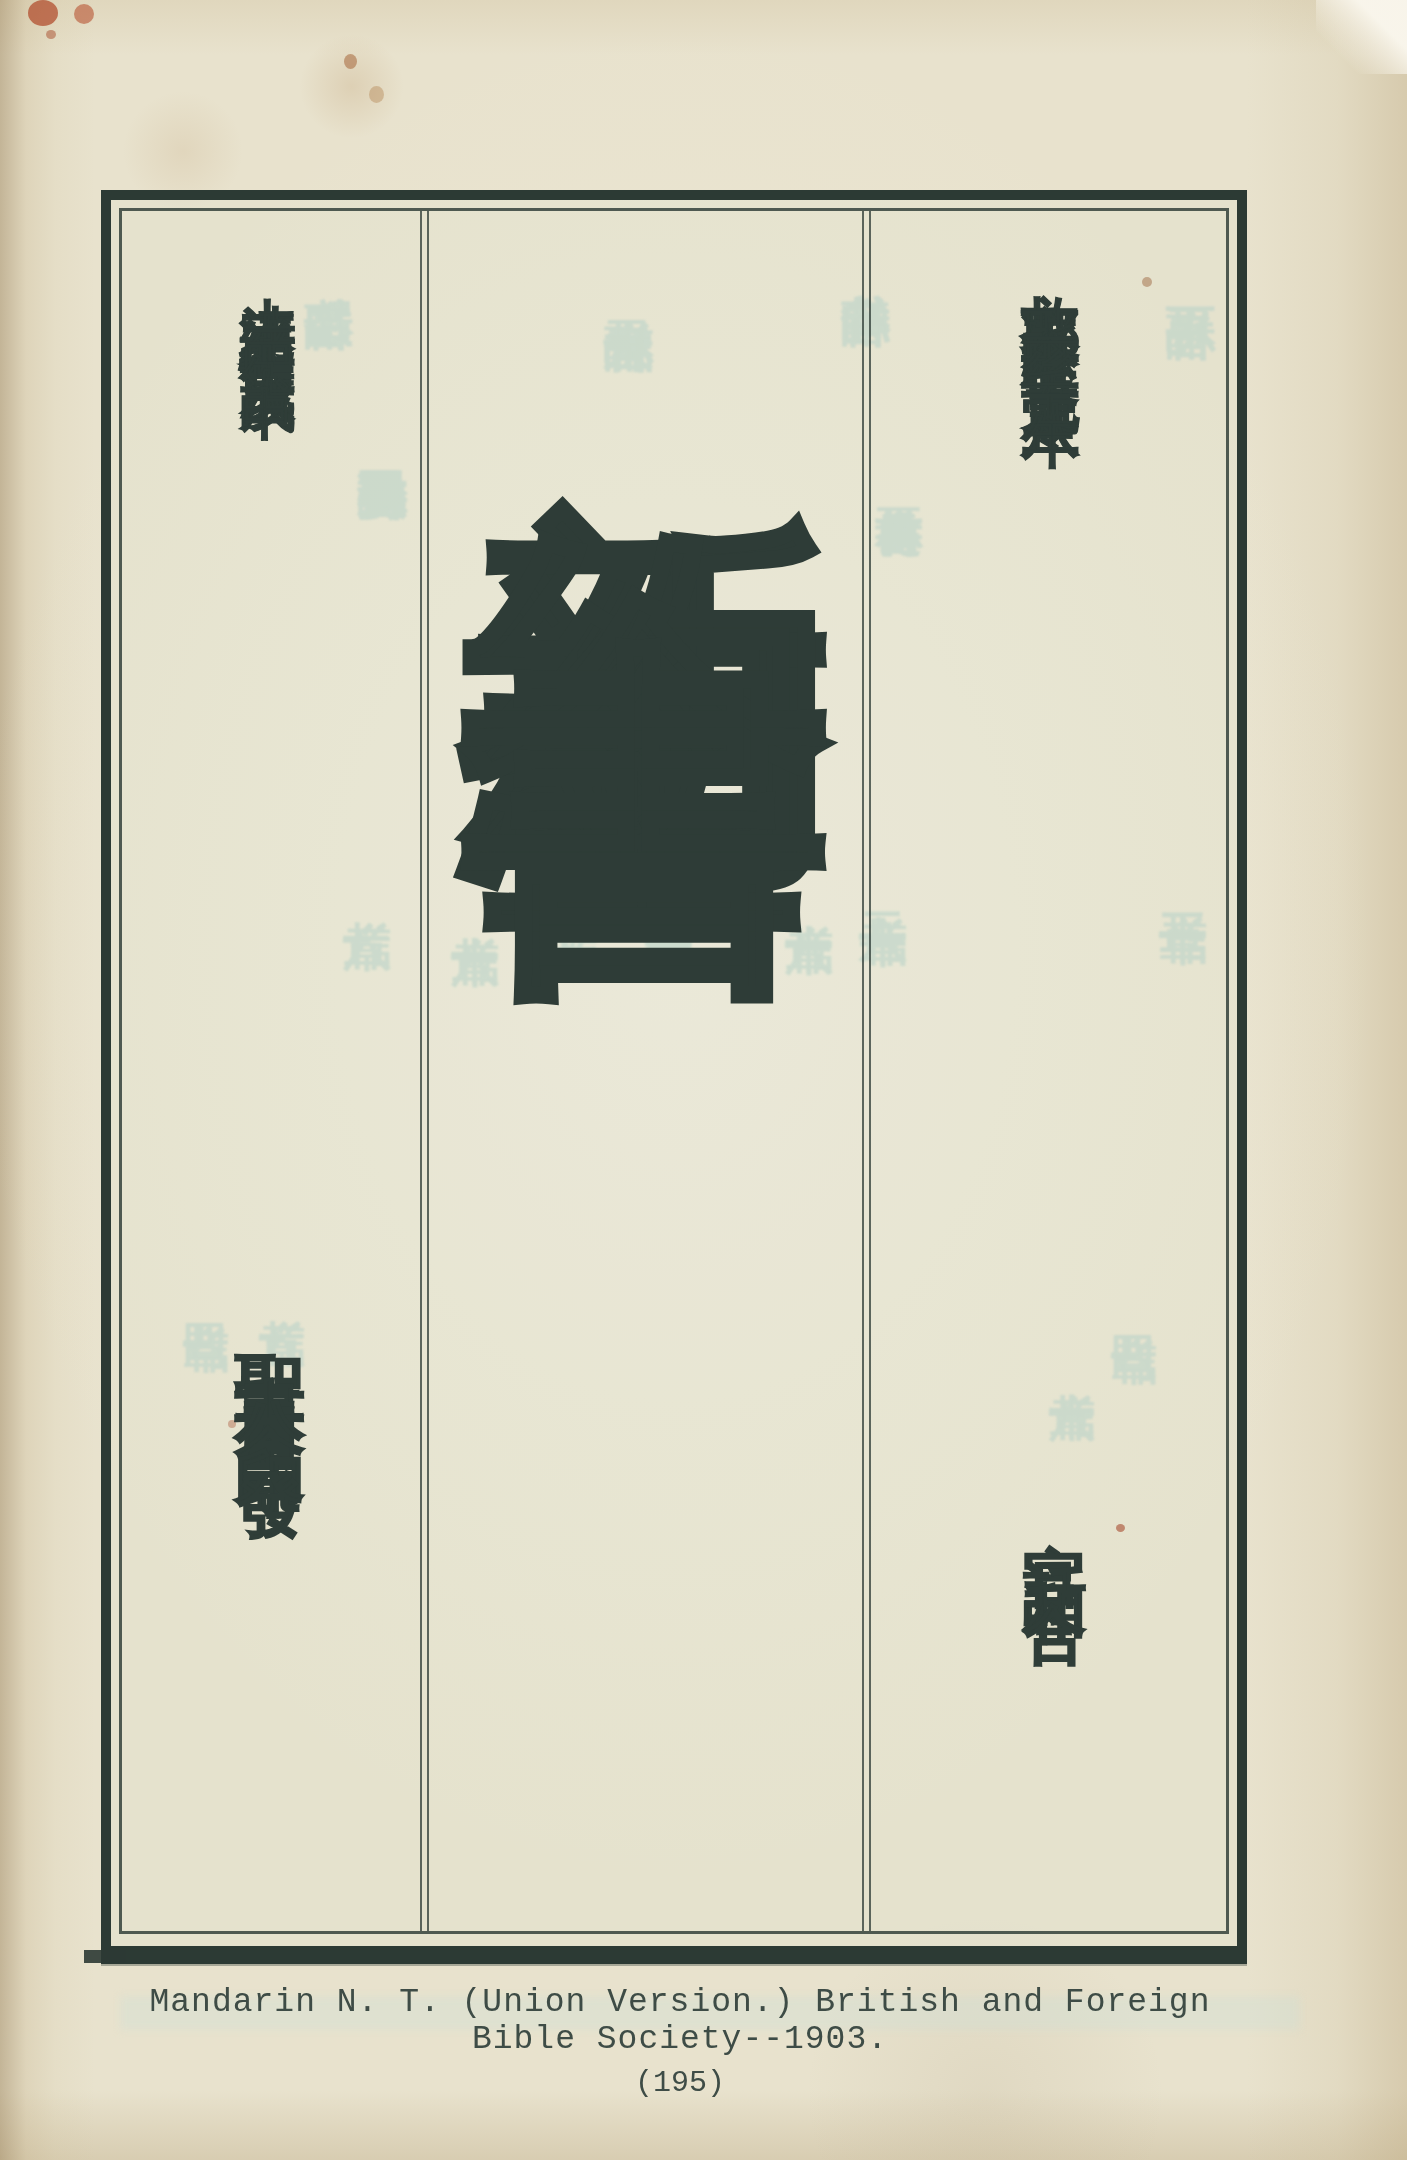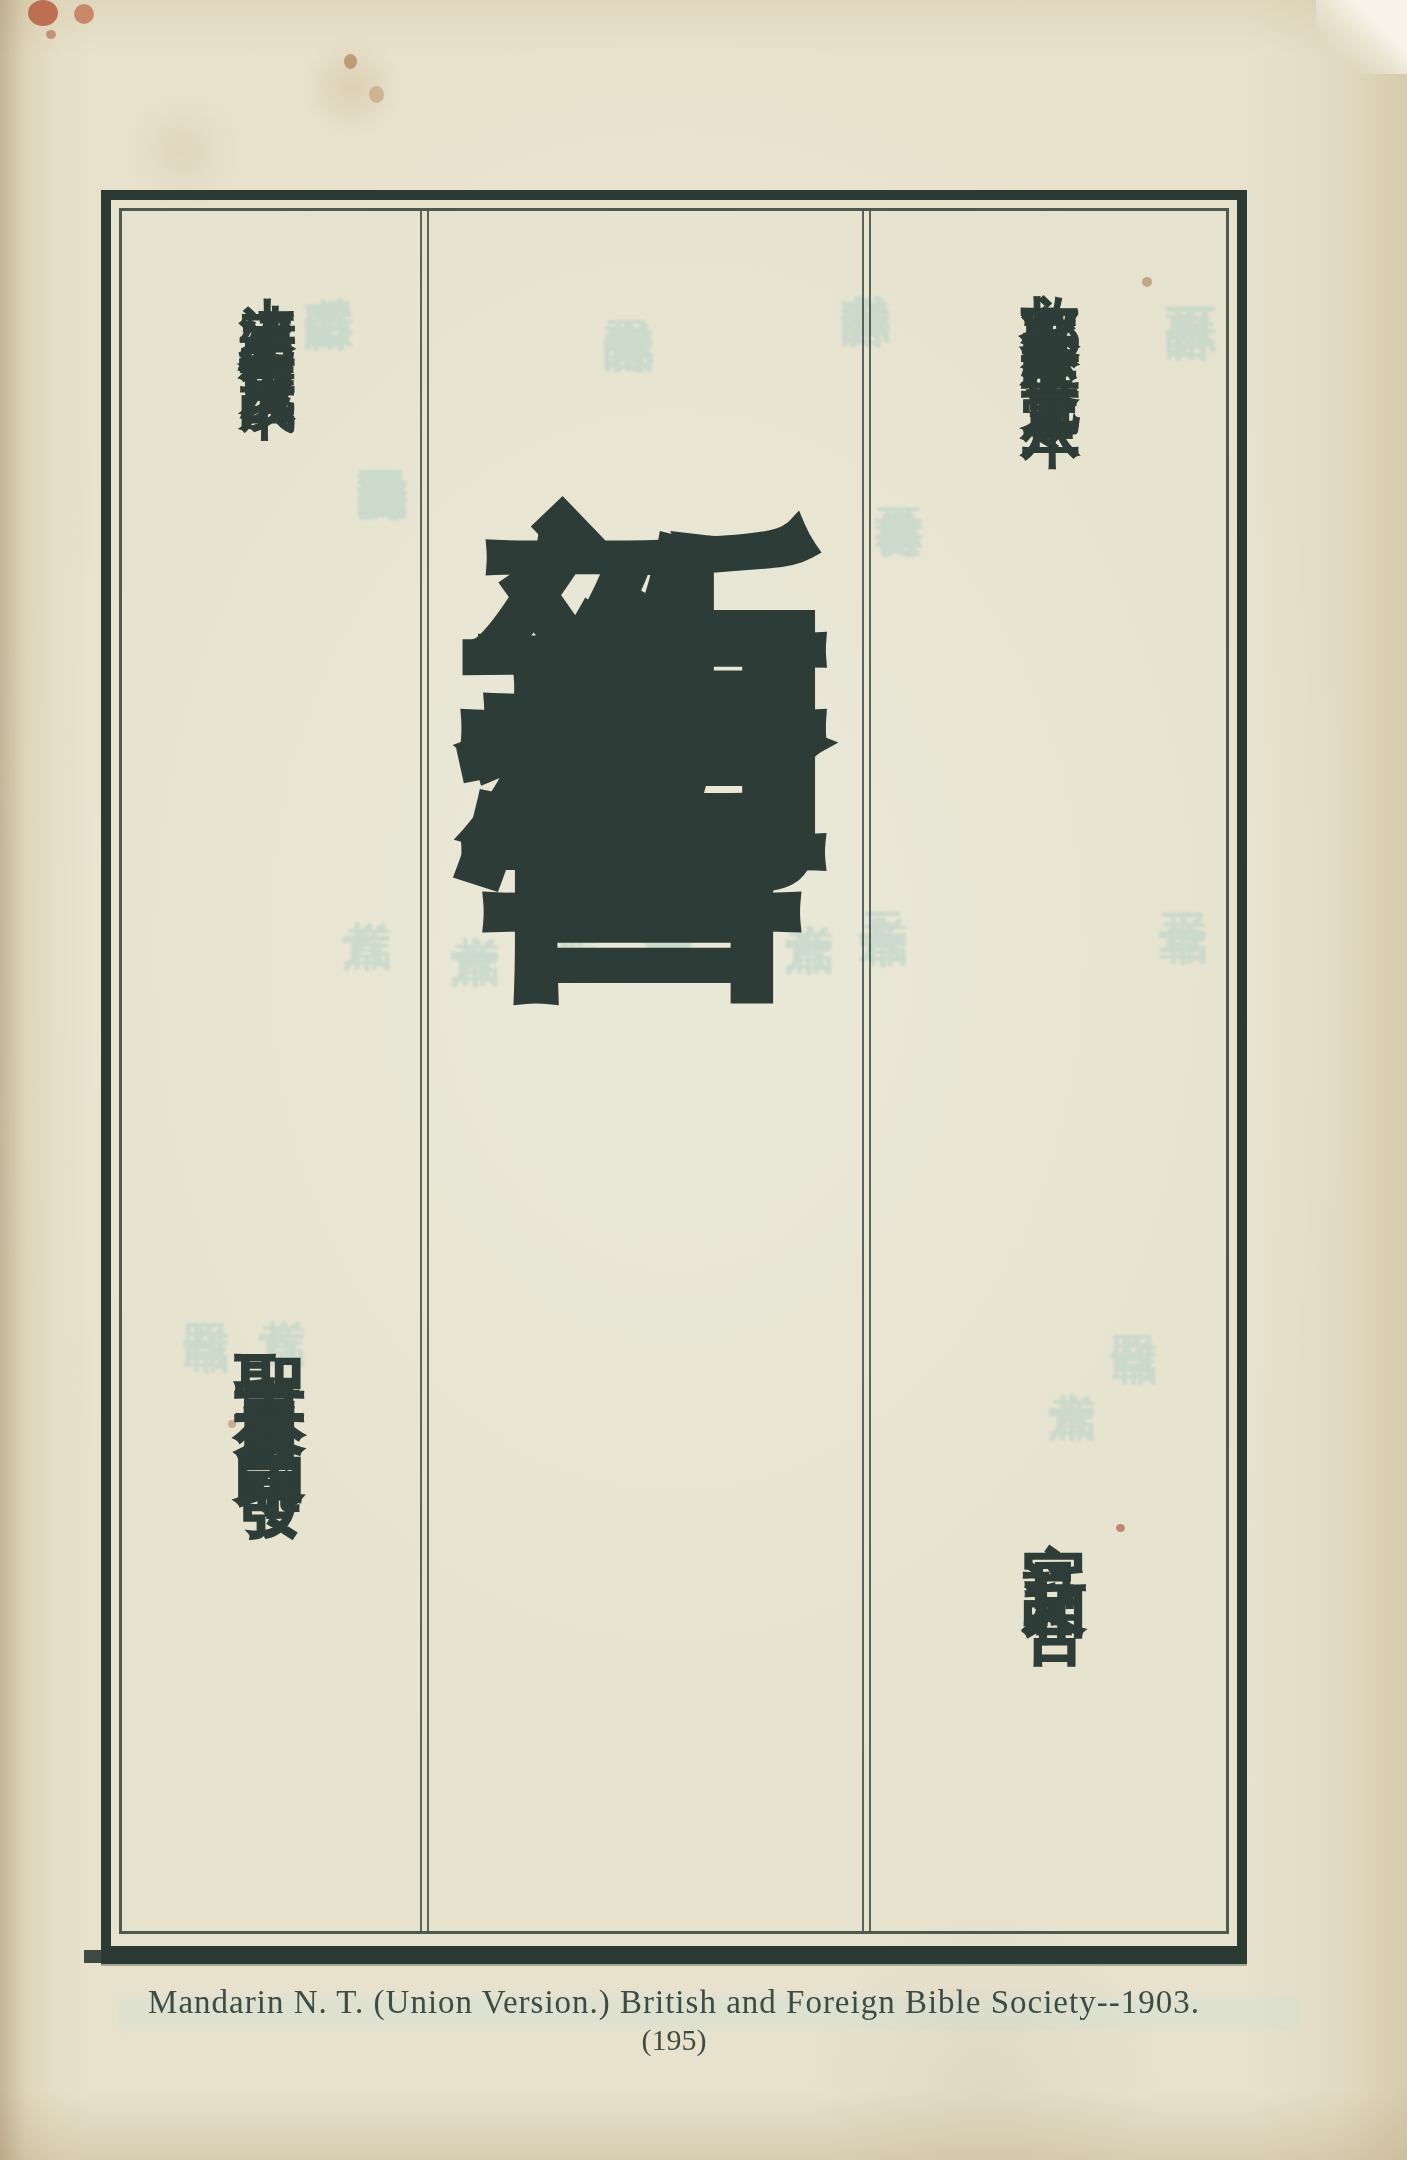--- a/index.html
+++ b/index.html
@@ -47,26 +47,26 @@
   .col-right-era{left:1022px;top:248px;font-size:58px;letter-spacing:9px;font-weight:700;-webkit-text-stroke:1px #2f3d38;}
   .col-right-version{left:1024px;top:1492px;font-size:62px;letter-spacing:20px;font-weight:700;-webkit-text-stroke:2px #2f3d38;}
   .col-left-era{left:241px;top:252px;font-size:56px;letter-spacing:8px;font-weight:700;-webkit-text-stroke:1px #2f3d38;}
   .col-left-publisher{left:236px;top:1298px;font-size:70px;letter-spacing:23px;font-weight:700;-webkit-text-stroke:2px #2f3d38;}
   .ghost{
     position:absolute;writing-mode:vertical-rl;text-orientation:upright;
     color:#b4d0c6;opacity:.55;filter:blur(1.2px);line-height:1.22;
     transform:scaleX(-1);font-weight:700;white-space:nowrap;
   }
   .footer{
-    position:absolute;left:103px;top:1984px;width:1142px;text-align:center;
-    color:#3e4c46;font-family:Liberation Serif, serif;
+    position:absolute;left:109px;top:1984px;width:1142px;text-align:center;
+    color:#3e4c46;font-family:Liberation Mono, monospace;
   }
   .footer .l1{font-size:33px;letter-spacing:1px;}
   .footer .l2{font-size:31px;margin-top:11px;letter-spacing:2px;}
-  .footer .l3{font-size:30px;margin-top:2px;}
+  .footer .l3{font-size:30px;margin-top:8px;}
   .speck{position:absolute;border-radius:50%;}
   .s1{left:28px;top:0px;width:30px;height:26px;background:#b04a2a;opacity:.72;}
   .s2{left:74px;top:4px;width:20px;height:20px;background:#b85432;opacity:.6;}
   .s3{left:46px;top:30px;width:10px;height:9px;background:#a84c2c;opacity:.5;}
   .s4{left:344px;top:54px;width:13px;height:15px;background:#a5663a;opacity:.55;}
   .s5{left:369px;top:86px;width:15px;height:17px;background:#b58a58;opacity:.45;}
   .s6{left:1142px;top:277px;width:10px;height:10px;background:#9c6038;opacity:.5;}
   .s7{left:1116px;top:1524px;width:9px;height:8px;background:#a43f22;opacity:.6;}
   .s8{left:228px;top:1420px;width:8px;height:8px;background:#a84c2c;opacity:.4;}
   .corner-wedge{

